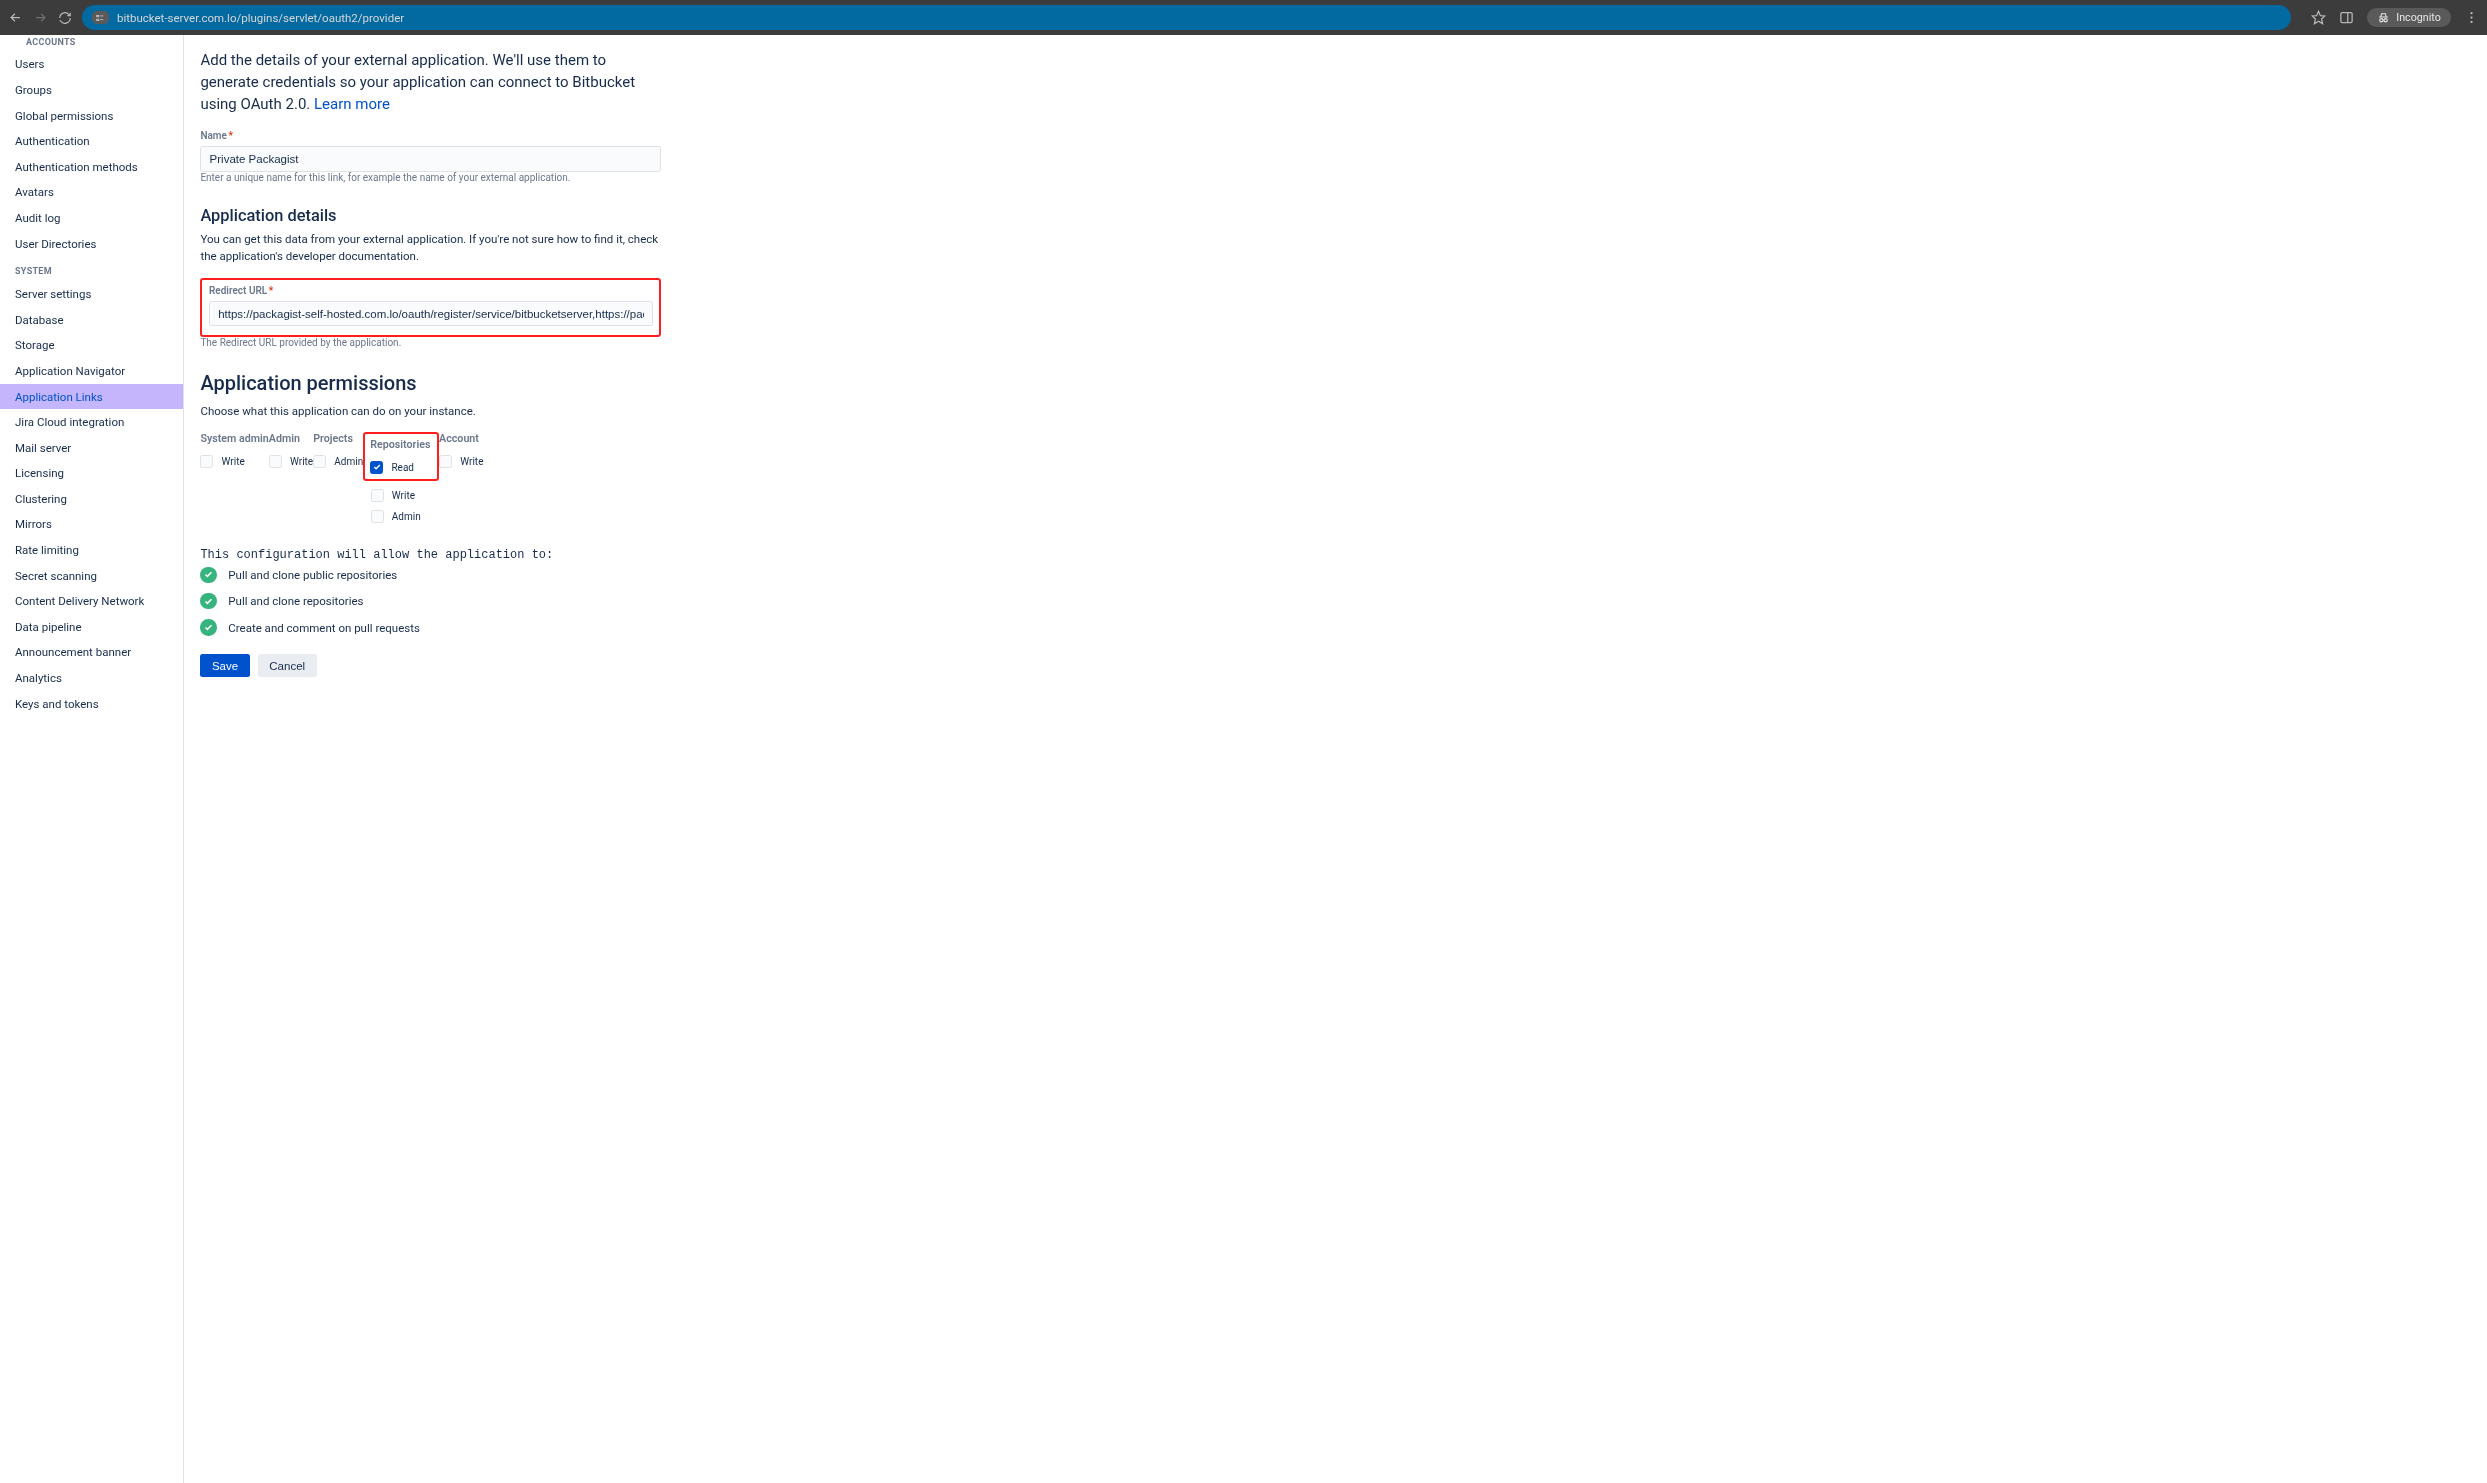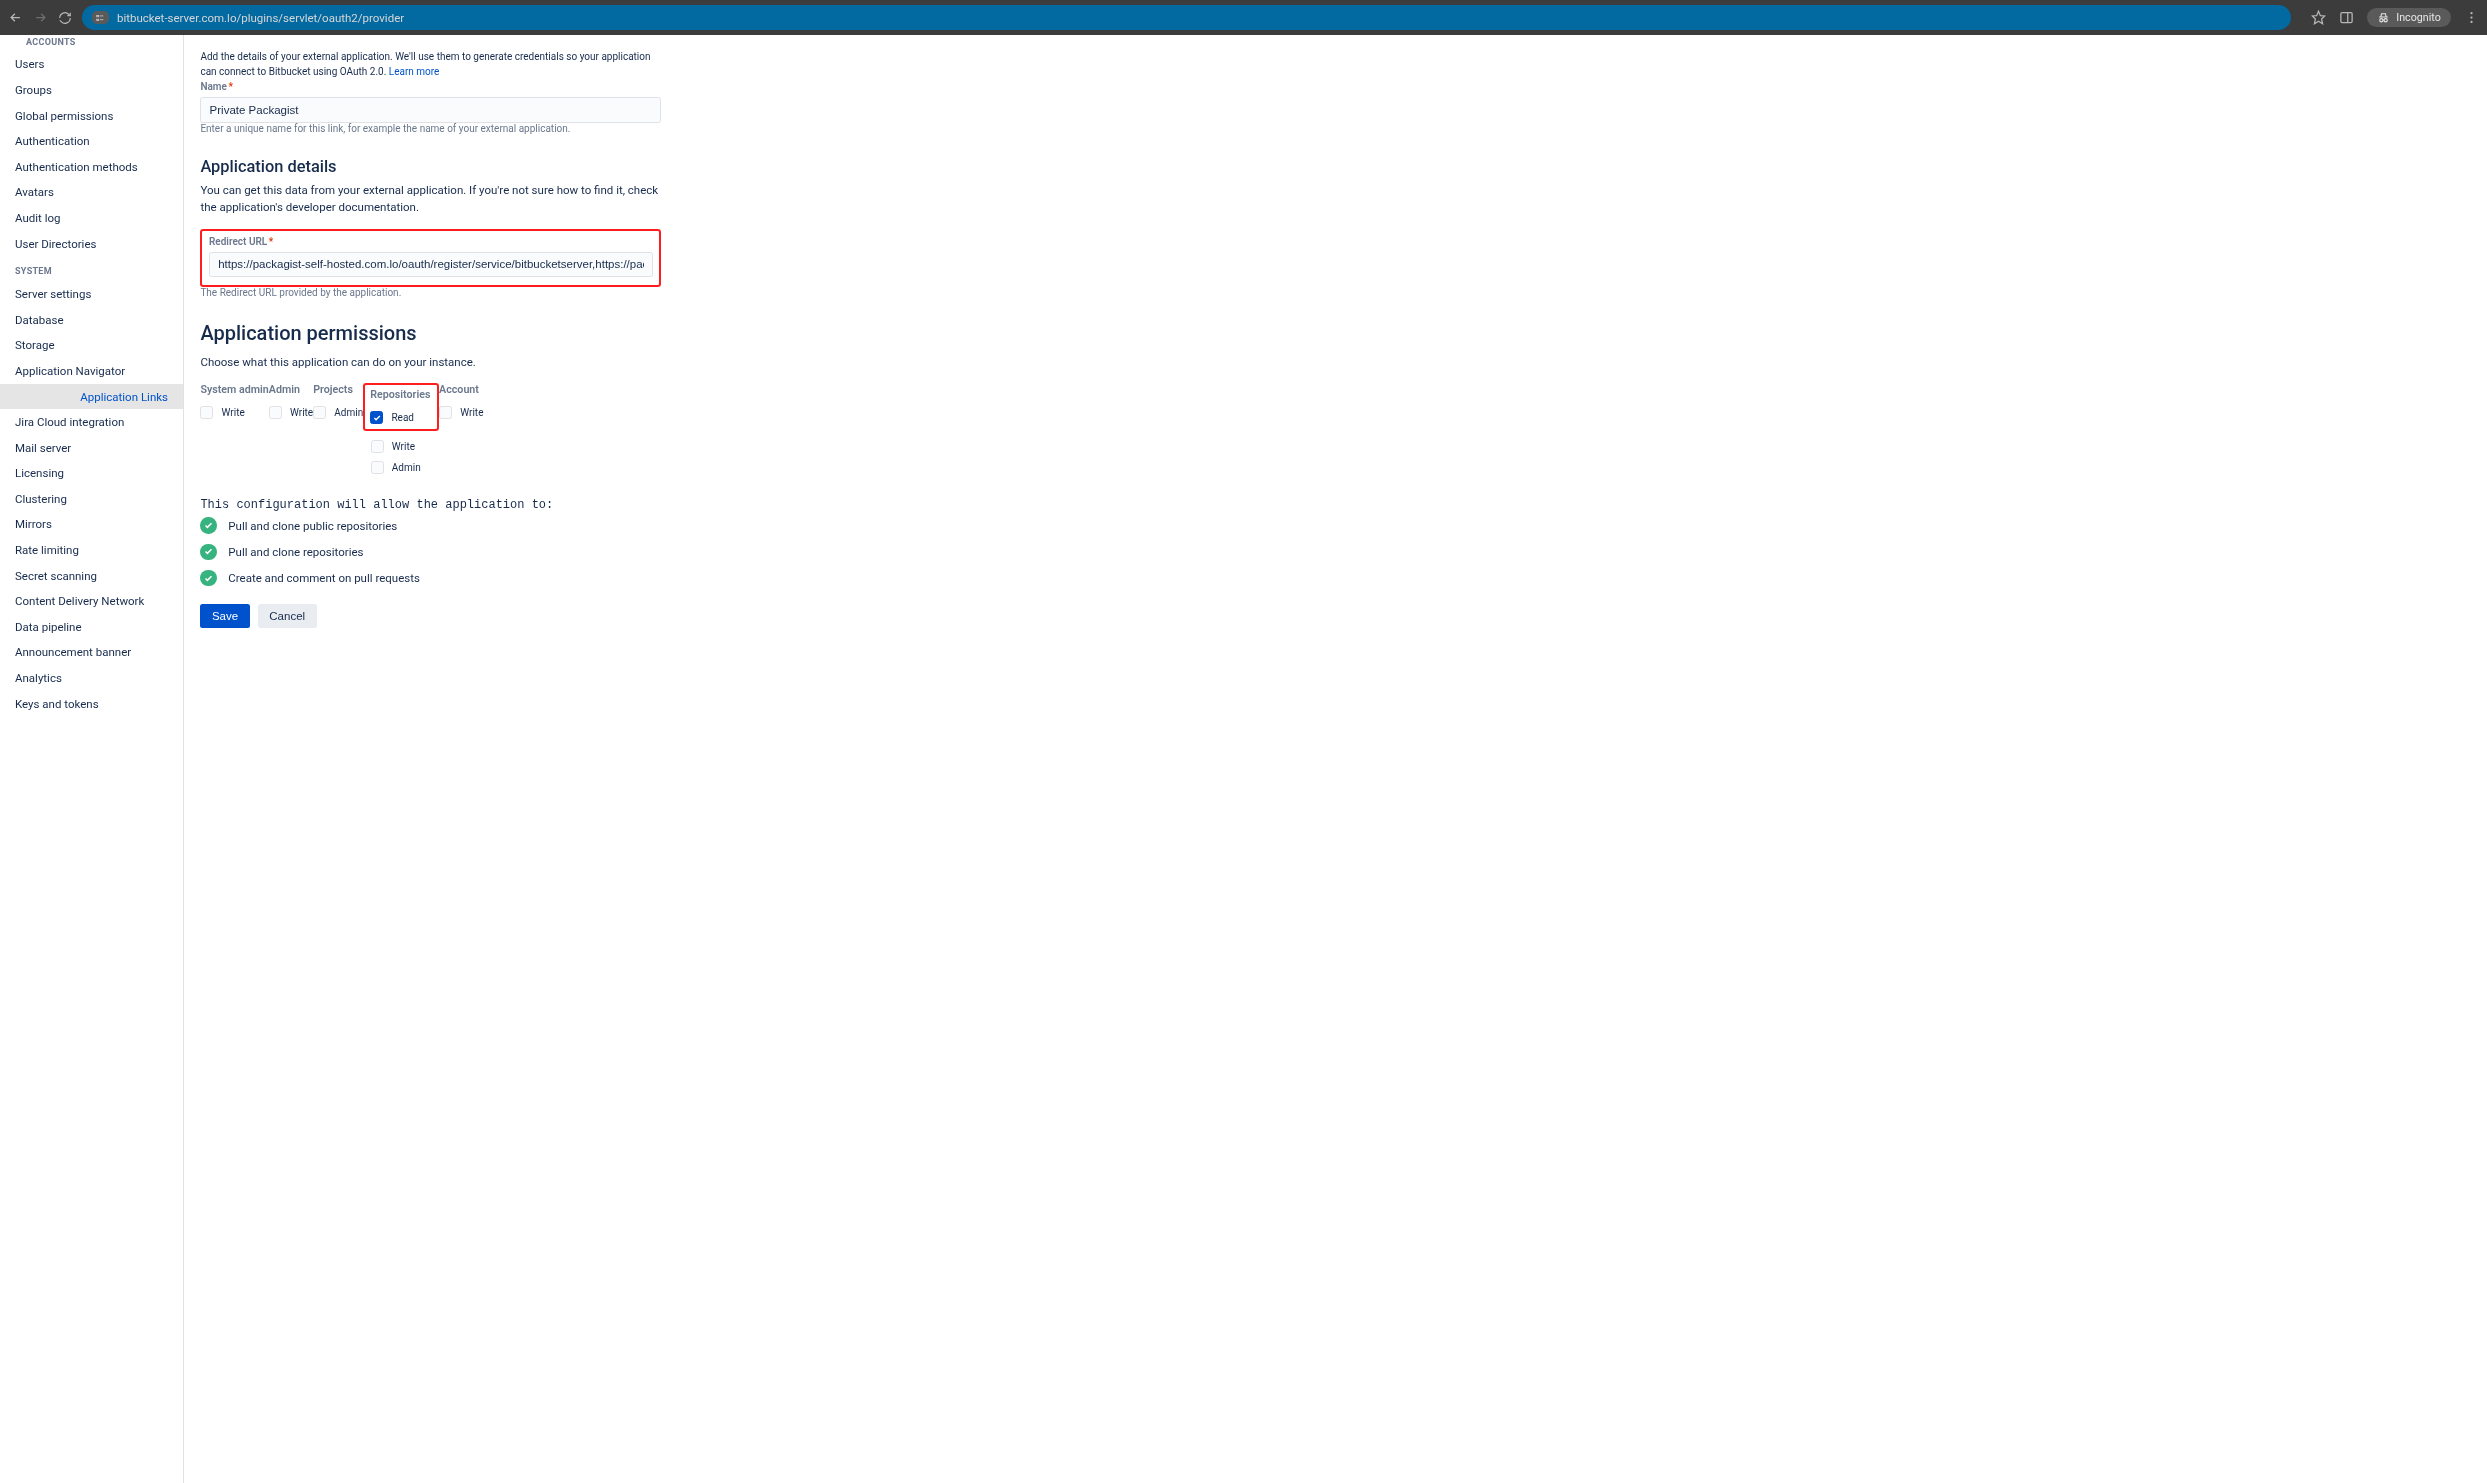--- a/index.html
+++ b/index.html
@@ -76,32 +76,31 @@
   }
   .side-header.cut { padding-top:0; margin-top:-5px;padding-left:26px; }
   .side-item {
     display:block;
     padding: 5.8px 15px;
     color:#172B4D;
     font-size:11.5px;
     cursor:pointer;
   }
   .side-item.active {
-    background:#e5e5e5;
+    background:#c4b5fd;
     color:#0052CC;
-    text-align:right;
   }
   .main {
     flex:1;
     padding: 0 16.4px 33px;
     overflow:auto;
   }
   .content { max-width: 461px; margin-left:0; }
 
-  .intro { color:#172B4D; font-size:10px; line-height:1.45; margin-bottom:2px; margin-top:15px; }
+  .intro { color:#172B4D; font-size:15px; line-height:1.45; margin-bottom:15px; margin-top:15px; }
   a.learn { color:#0052CC; text-decoration:none; }
 
   .field-label { font-size:10px; font-weight:600; color:#6B778C; margin-bottom:5px; display:block; }
   .req { color:#DE350B; margin-left:1.6px; }
   .text-input {
     width:100%;
     border:1.6px solid #DFE1E6;
     border-radius:2.5px;
     padding:5.8px 8.2px;
     font-size:11.5px;

